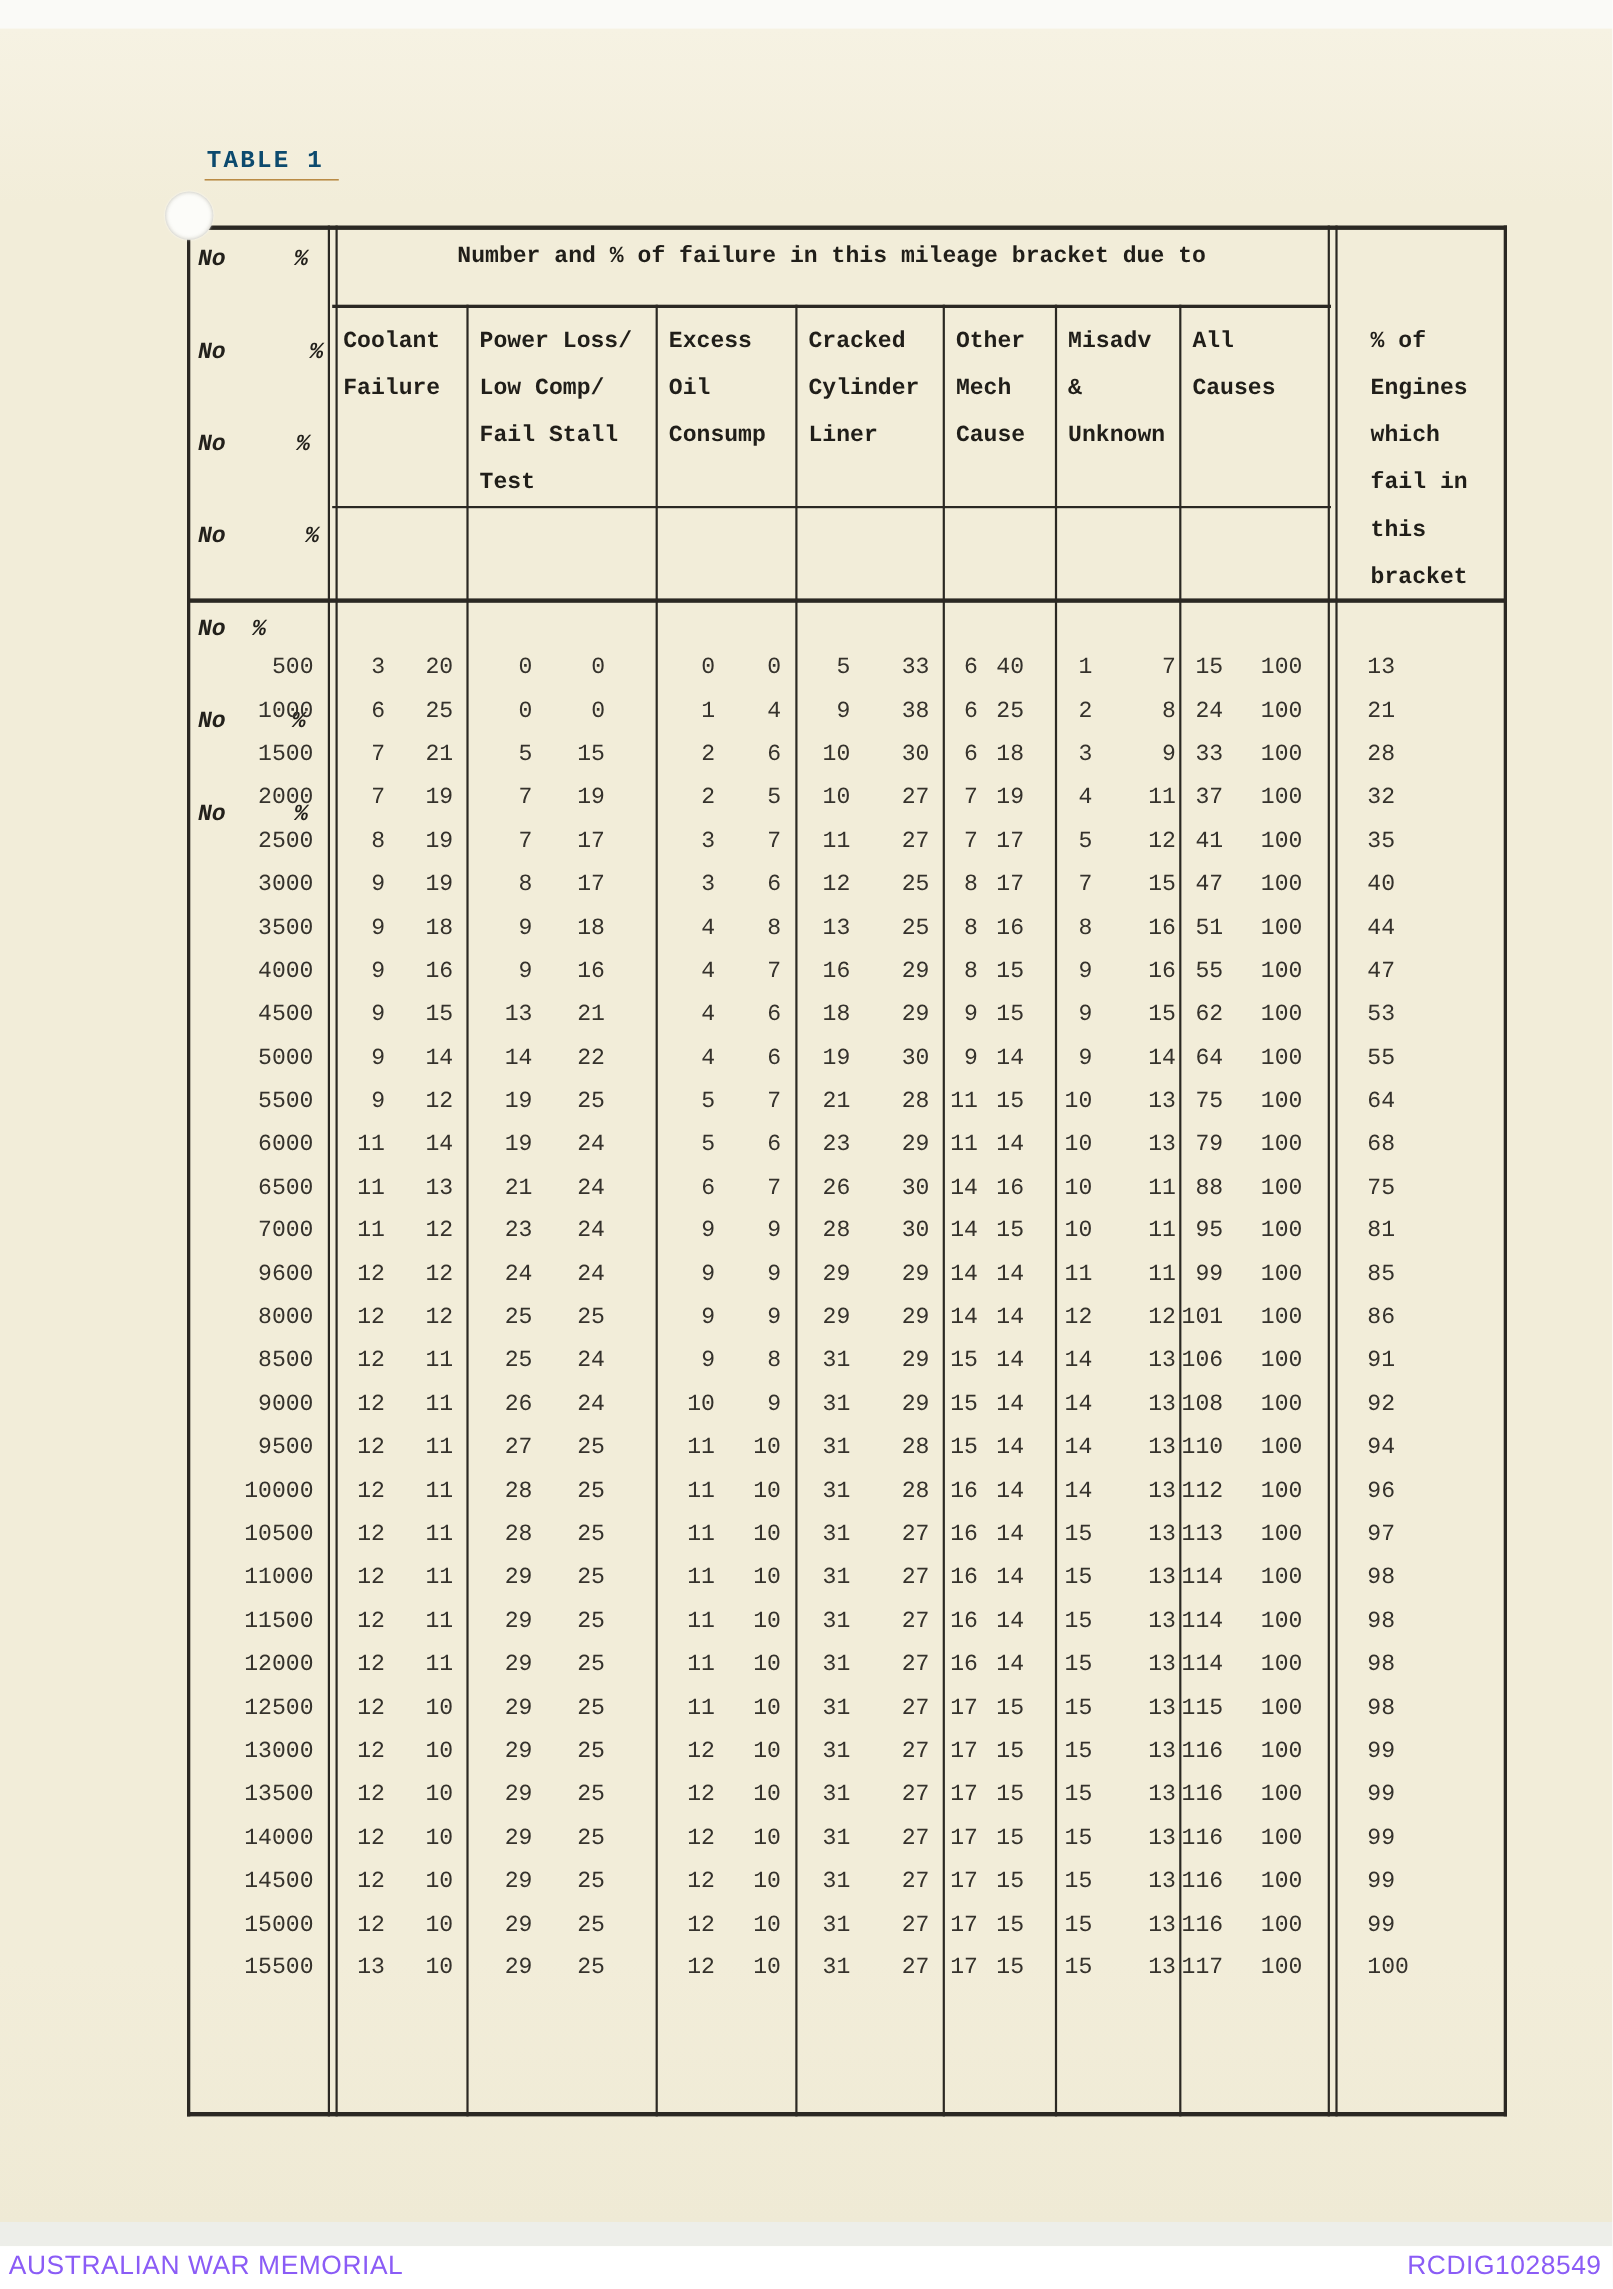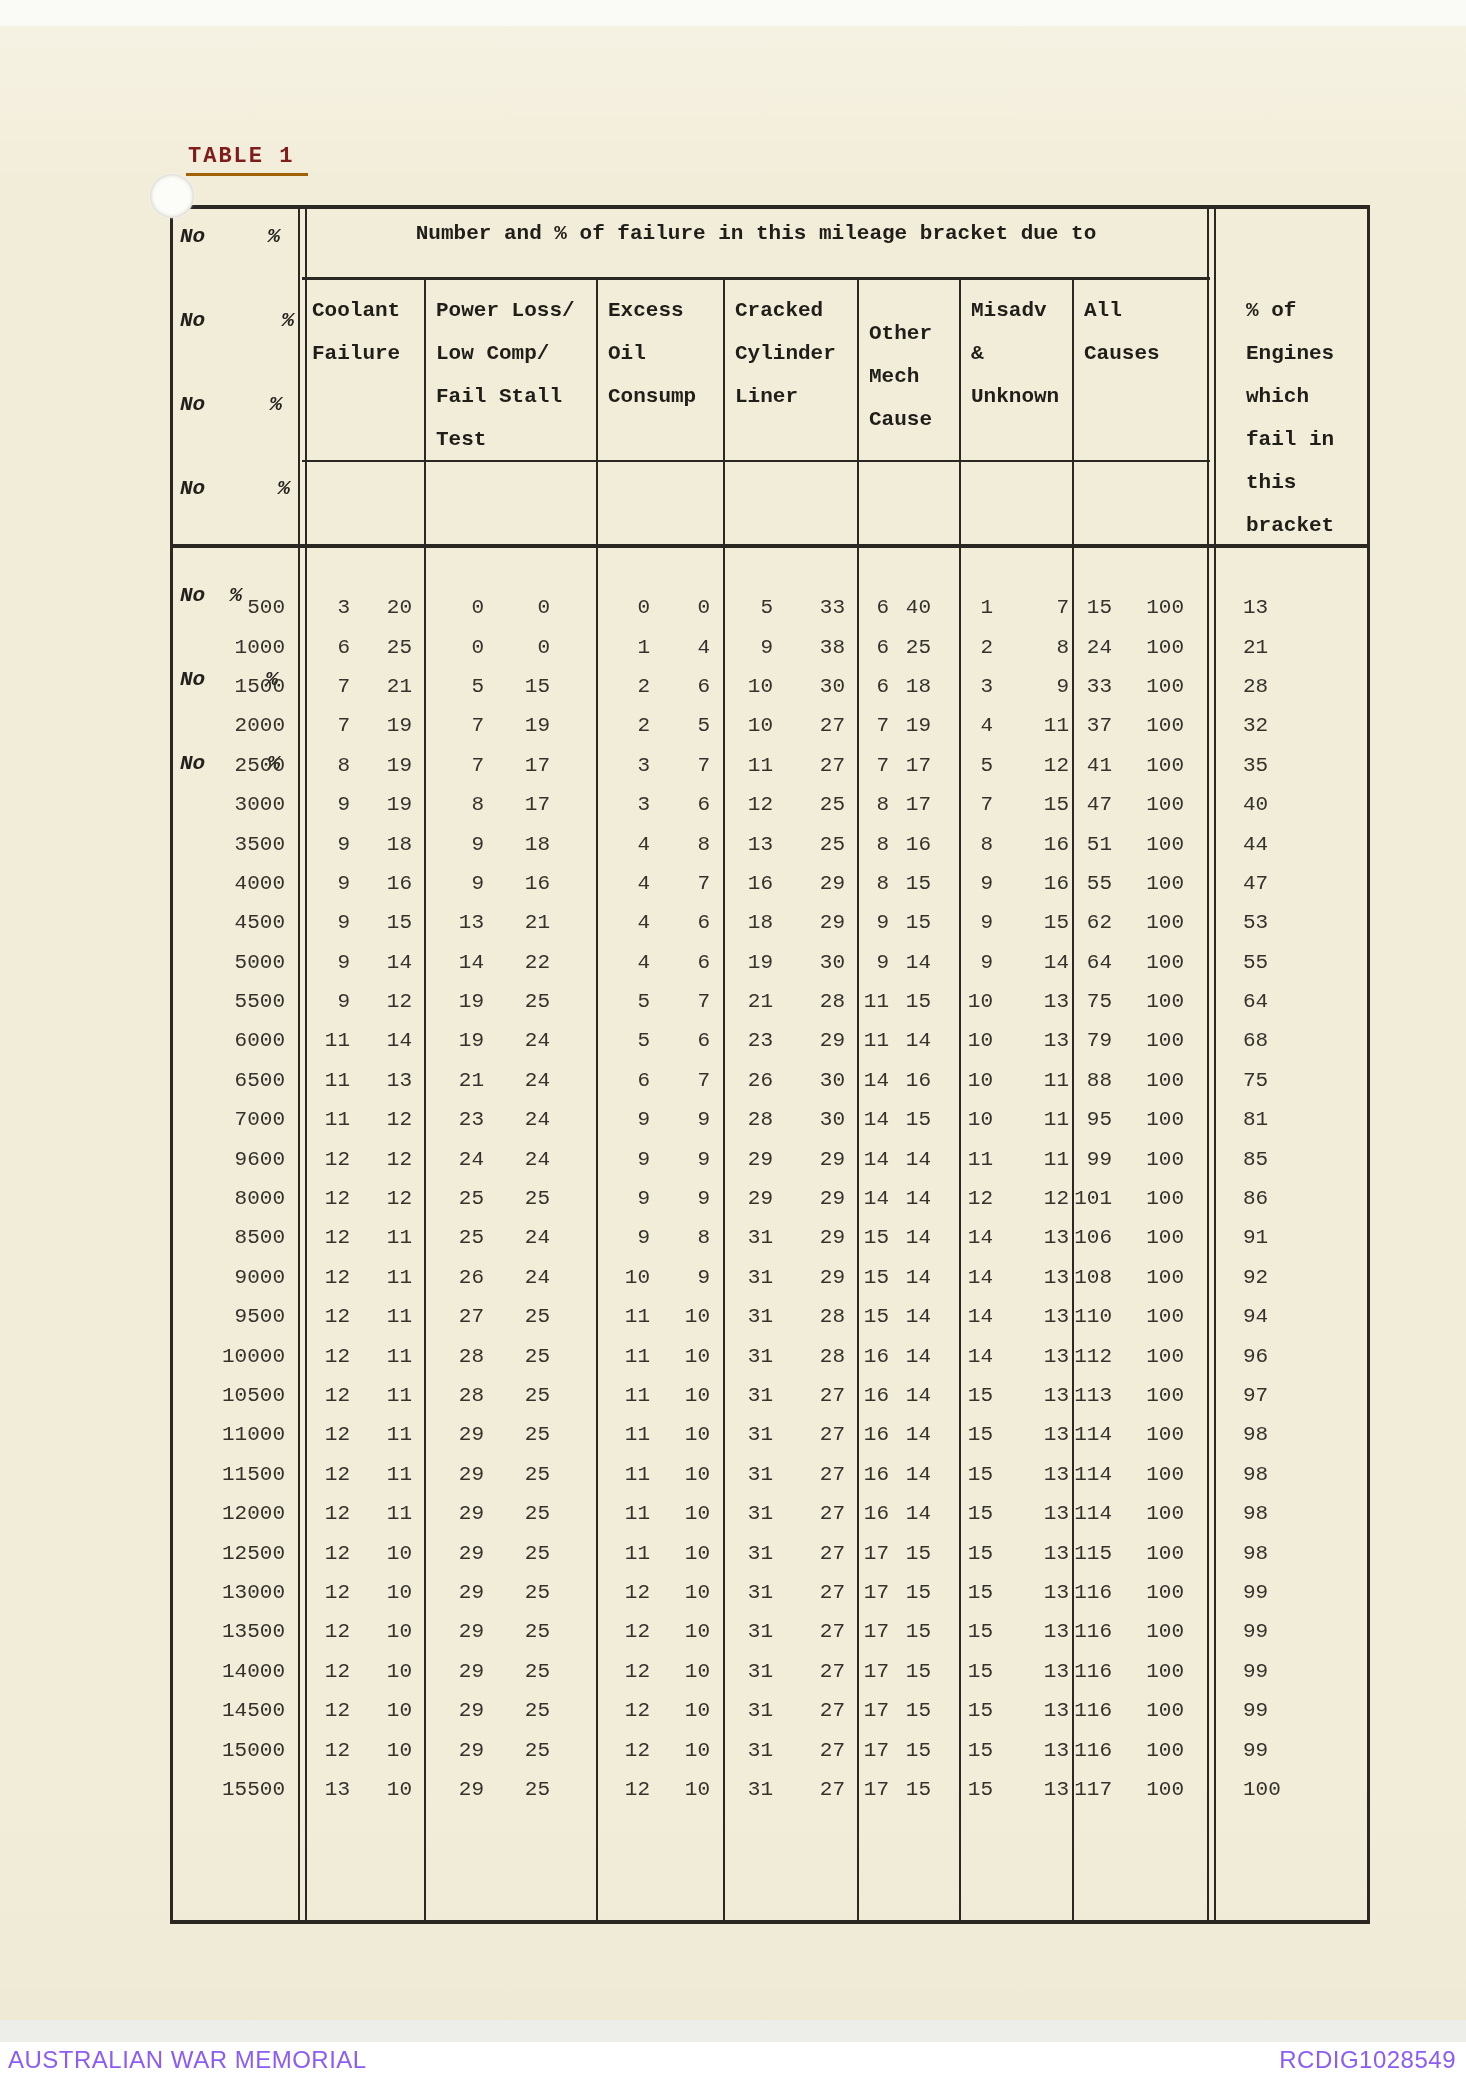--- a/index.html
+++ b/index.html
@@ -7,22 +7,22 @@
         font-family:"Liberation Mono","DejaVu Sans Mono",monospace;}
   .paper{position:absolute;left:0;top:26px;width:1466px;height:1994px;
          background:linear-gradient(180deg,#f6f2e3 0%,#f2edd9 8%,#f2edd9 88%,#efead5 100%);}
   .footer-band{position:absolute;left:0;top:2020px;width:1466px;height:22px;background:#edeee9;}
   .footer{position:absolute;left:0;top:2042px;width:1466px;height:39px;background:#ffffff;}
   .footer .ftxt{position:absolute;top:4px;font-family:"Liberation Sans",sans-serif;
         font-size:24px;font-weight:normal;color:#8b5cf6;letter-spacing:0.5px;}
   .footer .fl{left:8px;}
   .footer .fr{right:10px;}
 
-  .doc-title{position:absolute;left:186px;top:144px;font-size:22px;font-weight:bold;color:#7f1d1d;
-        letter-spacing:2px;border-bottom:3px solid #a16207;padding:0 14px 4px 2px;}
+  .doc-title{position:absolute;left:186px;top:134px;font-size:22px;font-weight:bold;color:#0c4a6e;
+        letter-spacing:2px;border-bottom:1px solid #a16207;padding:0 14px 4px 2px;}
 
   
   .tbl{position:absolute;left:170px;top:205px;width:1200px;height:1719px;color:#23211c;}
   .ln{position:absolute;background:#2b2823;}
   
   .h-top{left:0;top:0;width:1200px;height:4px;}
   .h-span{left:132px;top:72px;width:908px;height:3px;}
   .h-grp{left:132px;top:255px;width:908px;height:2px;}
   .h-sub{left:0;top:339px;width:1200px;height:4px;}
   .h-bot{left:0;top:1715px;width:1200px;height:4px;}
@@ -41,21 +41,21 @@
   .v-a2{left:1044px;}
   .v-r{left:1197px;width:3px;}
 
   .hd{position:absolute;font-size:21px;font-weight:bold;white-space:pre;line-height:43px;color:#201e19;}
   .hd-span{left:132px;top:0;width:908px;height:72px;text-align:center;padding-top:7px;box-sizing:border-box;}
   .hd-mileage{left:0;top:0;width:128px;height:339px;padding:84px 0 0 24px;box-sizing:border-box;line-height:41px;}
   .hd-eng{left:1046px;top:0;width:150px;height:339px;padding:84px 0 0 30px;box-sizing:border-box;}
   .hcell{top:72px;height:183px;padding:12px 0 0 10px;box-sizing:border-box;}
   .shcell{top:255px;height:84px;padding-top:20px;box-sizing:border-box;display:flex;font-weight:bold;font-size:21px;}
   .col-c1{left:132px;width:124px;} .col-c2{left:256px;width:172px;} .col-c3{left:428px;width:127px;}
-  .col-c4{left:555px;width:134px;} .col-c5{left:689px;width:102px;margin-top:23px;} .col-c6{left:791px;width:113px;}
+  .col-c4{left:555px;width:134px;} .col-c5{left:689px;width:102px;} .col-c6{left:791px;width:113px;}
   .col-c7{left:904px;width:136px;}
 
   
   .rows{position:absolute;left:0;top:339px;width:1200px;padding-top:44px;}
   .trow{display:flex;height:39.4px;align-items:center;font-size:21px;color:#35322c;}
   .trow span{display:flex;box-sizing:border-box;}
   .cm{width:132px;display:block!important;text-align:right;padding-right:17px;}
   .cp{width:160px;display:block!important;text-align:left;padding-left:33px;}
   .pair i{font-style:normal;display:block;box-sizing:border-box;}
   .pair .a{text-align:right;}

